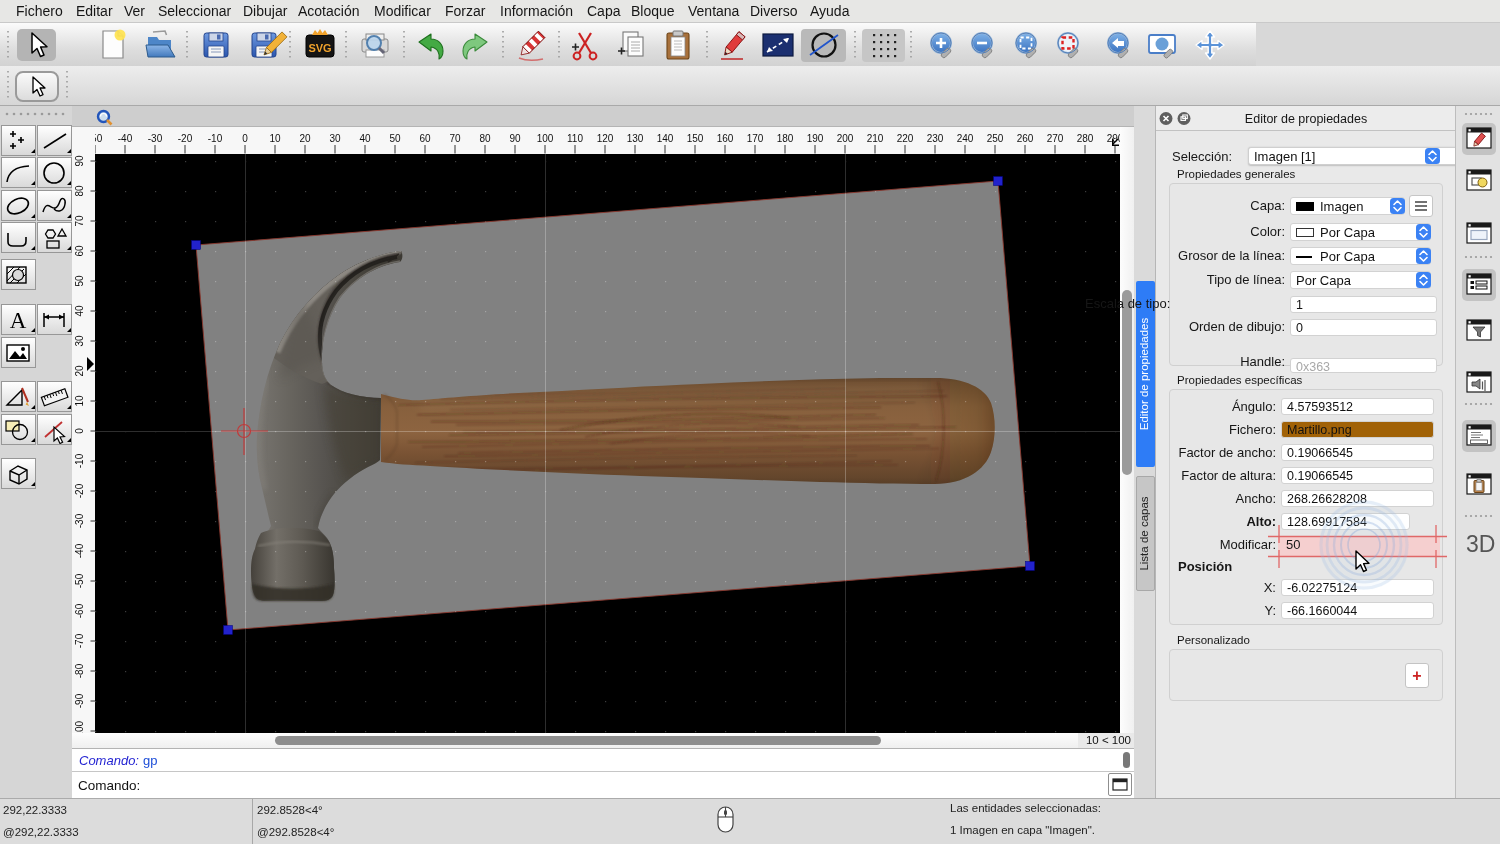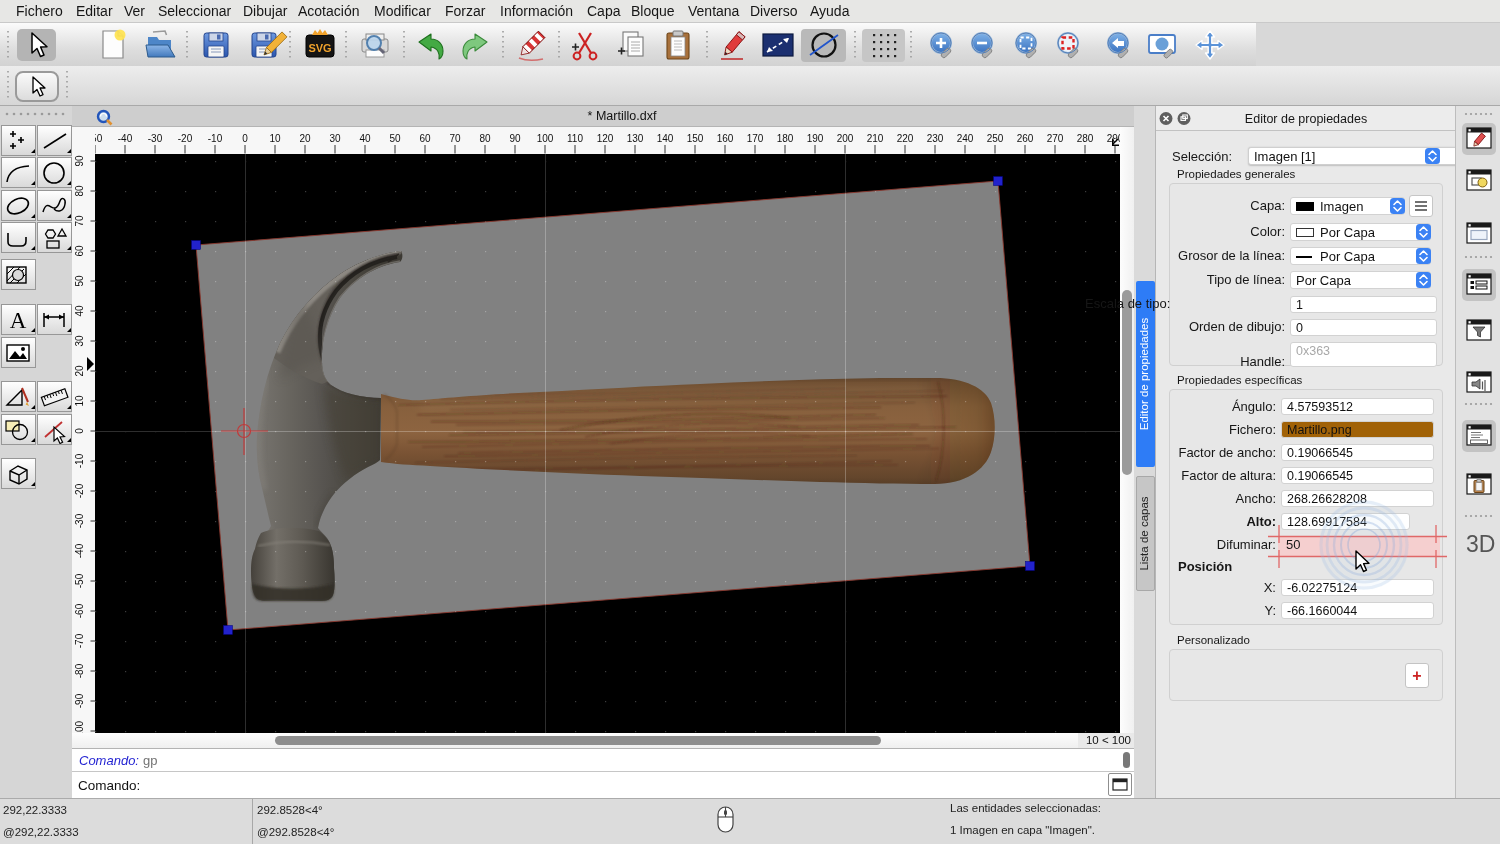--- a/index.html
+++ b/index.html
@@ -25,21 +25,21 @@
 #canvas{position:absolute;left:95px;top:154px;width:1025px;height:579px;background:#000}
 
 #hscroll{position:absolute;left:72px;top:733px;width:1006px;height:15px;background:linear-gradient(#fdfdfd,#efefef)}
 #hscrollr{position:absolute;left:1078px;top:733px;width:56px;height:15px;background:#e9e9e9;font-size:11.5px;color:#111;text-align:right;padding:1px 3px 0 0}
 #hthumb{position:absolute;left:275px;top:736px;width:606px;height:9px;background:#8d8d8d;border-radius:5px}
 #vscroll{position:absolute;left:1120px;top:127px;width:14px;height:606px;background:linear-gradient(90deg,#fdfdfd,#f0f0f0)}
 #vthumb{position:absolute;left:1122px;top:290px;width:10px;height:185px;background:#9b9b9b;border-radius:5px}
 
 #cmdhist{position:absolute;left:72px;top:748px;width:1062px;height:23px;background:#fff;border-top:1px solid #b3b3b3}
 #cmdhist .c{position:absolute;left:7px;top:4px;font-size:13px;color:#2525d2;font-style:italic}
-#cmdhist .g{position:absolute;left:71px;top:4px;font-size:13px;color:#737373}
+#cmdhist .g{position:absolute;left:71px;top:4px;font-size:13px;color:#1d4ed8}
 #cmdpill{position:absolute;left:1123px;top:752px;width:7px;height:16px;background:#787878;border-radius:4px}
 #cmdrow{position:absolute;left:72px;top:771px;width:1062px;height:27px;background:#fff;border-top:1px solid #c6c6c6}
 #cmdrow .l{position:absolute;left:6px;top:6px;font-size:13.5px;color:#111}
 #cmdbtn{position:absolute;left:1108px;top:773px;width:24px;height:23px;background:#fff;border:1px solid #8f8f8f;border-radius:2px}
 
 #status{position:absolute;left:0;top:798px;width:1500px;height:46px;background:#dcdcdc;border-top:1px solid #ababab;font-size:11.5px;color:#222}
 
 #tabstrip{position:absolute;left:1134px;top:106px;width:21px;height:692px;background:#dadada}
 #tabblue{position:absolute;left:1136px;top:281px;width:19px;height:186px;background:#2e7cf6;border-radius:2px}
 
@@ -401,21 +401,20 @@
           <path d="M8 12 l9 4 l8 -5 M17 16 l0 9" fill="none" stroke="#000" stroke-width="1.4"></path>
           <path d="M29 27 l5 0 l0 -5 Z" fill="#000"></path>
         </svg></div>
     </div>
 <div id="ctitle">
       <svg class="abs" style="left:24px;top:3px" width="17" height="17">
 <circle cx="7.5" cy="7.5" r="5.5" fill="#cde" stroke="#2255bb" stroke-width="2.4"></circle>
 <line x1="11" y1="11" x2="15.5" y2="15.5" stroke="#e09030" stroke-width="2.6"></line>
 <path d="M4.5 7.5 a3 3 0 0 1 6 0" fill="none" stroke="#fff" stroke-width="1.2"></path>
       </svg>
-<div class="t" style="left:19px">* Martillo.dxf</div>
     </div>
 <div id="rulcorner"></div>
     <div id="hruler"><svg width="1025" height="27" viewBox="95 0 1025 27">
         <text x="95" y="14.5" font-size="10" text-anchor="middle" fill="#111" font-family="Liberation Sans">-50</text>
         <line x1="95" y1="18" x2="95" y2="26.5" stroke="#333" stroke-width="1"></line>
         <text x="125" y="14.5" font-size="10" text-anchor="middle" fill="#111" font-family="Liberation Sans">-40</text>
         <line x1="125" y1="18" x2="125" y2="26.5" stroke="#333" stroke-width="1"></line>
         <text x="155" y="14.5" font-size="10" text-anchor="middle" fill="#111" font-family="Liberation Sans">-30</text>
         <line x1="155" y1="18" x2="155" y2="26.5" stroke="#333" stroke-width="1"></line>
         <text x="185" y="14.5" font-size="10" text-anchor="middle" fill="#111" font-family="Liberation Sans">-20</text>
@@ -781,36 +780,36 @@
         <rect width="15" height="16" rx="3.5" fill="#3b82f4"></rect>
         <path d="M4 6.5 L7.5 3 L11 6.5 M4 9.5 L7.5 13 L11 9.5" stroke="#fff" stroke-width="1.6" fill="none" stroke-linecap="round" stroke-linejoin="round"></path>
       </svg>
       <div class="pfield" style="left:134px;top:165px;width:141px;height:18px">Por Capa</div>
       <svg class="abs" style="left:260px;top:166px" width="15" height="16" viewBox="0 0 15 16">
         <rect width="15" height="16" rx="3.5" fill="#3b82f4"></rect>
         <path d="M4 6.5 L7.5 3 L11 6.5 M4 9.5 L7.5 13 L11 9.5" stroke="#fff" stroke-width="1.6" fill="none" stroke-linecap="round" stroke-linejoin="round"></path>
       </svg>
       <div class="pfield" style="left:134px;top:190px;width:147px;height:17px;color:#111;background:#fff;border-color:#d2d2d2;font-size:12.5px">1</div>
       <div class="pfield" style="left:134px;top:213px;width:147px;height:17px;color:#111;background:#fff;border-color:#d2d2d2;font-size:12.5px">0</div>
-      <div class="pfield" style="left:134px;top:236px;width:147px;height:25px;color:#a8a8a8;background:#fff;border-color:#d2d2d2;font-size:12.5px">0x363</div>
+      <div class="pfield" style="left:134px;top:252px;width:147px;height:15px;color:#a8a8a8;background:#fff;border-color:#d2d2d2;font-size:12.5px">0x363</div>
       <div class="plabel" style="left:21px;top:268px;font-size:11.5px">Propiedades específicas</div>
       <div class="group" style="left:13px;top:283px;width:274px;height:236px"></div>
       <div class="plabel" style="left:-80px;top:293px;width:200px;text-align:right;">Ángulo:</div>
       <div class="pfield" style="left:125px;top:292px;width:153px;height:17px;color:#111;background:#fff;border-color:#d2d2d2;font-size:12.5px">4.57593512</div>
       <div class="plabel" style="left:-80px;top:316px;width:200px;text-align:right;">Fichero:</div>
       <div class="pfield" style="left:125px;top:315px;width:153px;height:17px;color:#111;background:#a16207;border-color:#d2d2d2;font-size:12.5px">Martillo.png</div>
       <div class="plabel" style="left:-80px;top:339px;width:200px;text-align:right;">Factor de ancho:</div>
       <div class="pfield" style="left:125px;top:338px;width:153px;height:17px;color:#111;background:#fff;border-color:#d2d2d2;font-size:12.5px">0.19066545</div>
       <div class="plabel" style="left:-80px;top:362px;width:200px;text-align:right;">Factor de altura:</div>
       <div class="pfield" style="left:125px;top:361px;width:153px;height:17px;color:#111;background:#fff;border-color:#d2d2d2;font-size:12.5px">0.19066545</div>
       <div class="plabel" style="left:-80px;top:385px;width:200px;text-align:right;">Ancho:</div>
       <div class="pfield" style="left:125px;top:384px;width:153px;height:17px;color:#111;background:#fff;border-color:#d2d2d2;font-size:12.5px">268.26628208</div>
       <div class="plabel" style="left:-80px;top:408px;width:200px;text-align:right;font-weight:bold;">Alto:</div>
       <div class="pfield" style="left:125px;top:407px;width:129px;height:17px;color:#111;background:#fff;border-color:#d2d2d2;font-size:12.5px">128.69917584</div>
-      <div class="plabel" style="left:-80px;top:431px;width:200px;text-align:right;">Difuminar:</div>
+      <div class="plabel" style="left:-80px;top:431px;width:200px;text-align:right;">Modificar:</div>
       <div class="abs" style="left:122px;top:431px;width:162px;height:19px;background:#f5cfcf"></div>
       <svg class="abs" style="left:112px;top:419px" width="179" height="44">
 <path d="M0 11.5 H179 M0 31.5 H179" stroke="#e06868" stroke-width="1.3"></path>
 <path d="M11 0 V18 M168 0 V18 M11 25 V43 M168 25 V43" stroke="#e06868" stroke-width="1.3"></path>
 </svg>
       <div class="plabel" style="left:130px;top:431px">50</div>
       <div class="plabel bold" style="left:22px;top:453px;">Posición</div>
       <div class="plabel" style="left:-80px;top:474px;width:200px;text-align:right;">X:</div>
       <div class="pfield" style="left:125px;top:473px;width:153px;height:17px;color:#111;background:#fff;border-color:#d2d2d2;font-size:12.5px">-6.02275124</div>
       <div class="plabel" style="left:-80px;top:497px;width:200px;text-align:right;">Y:</div>

